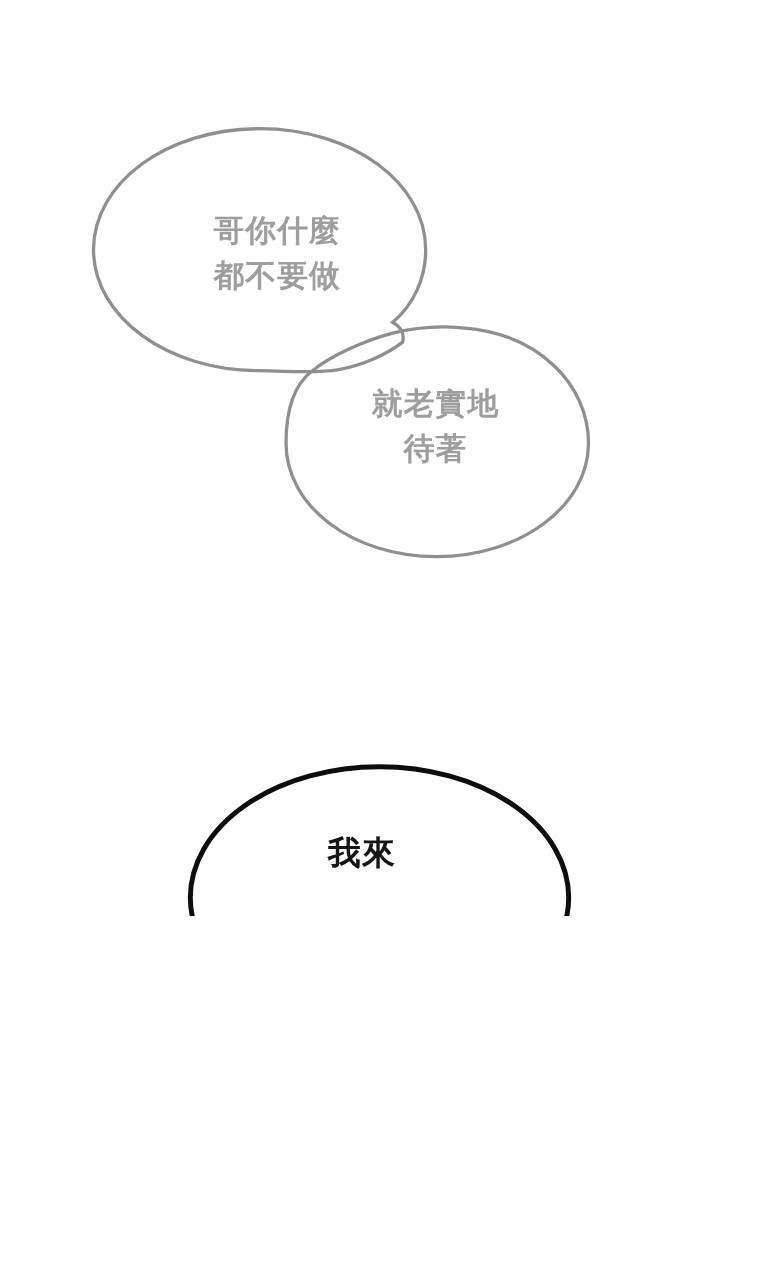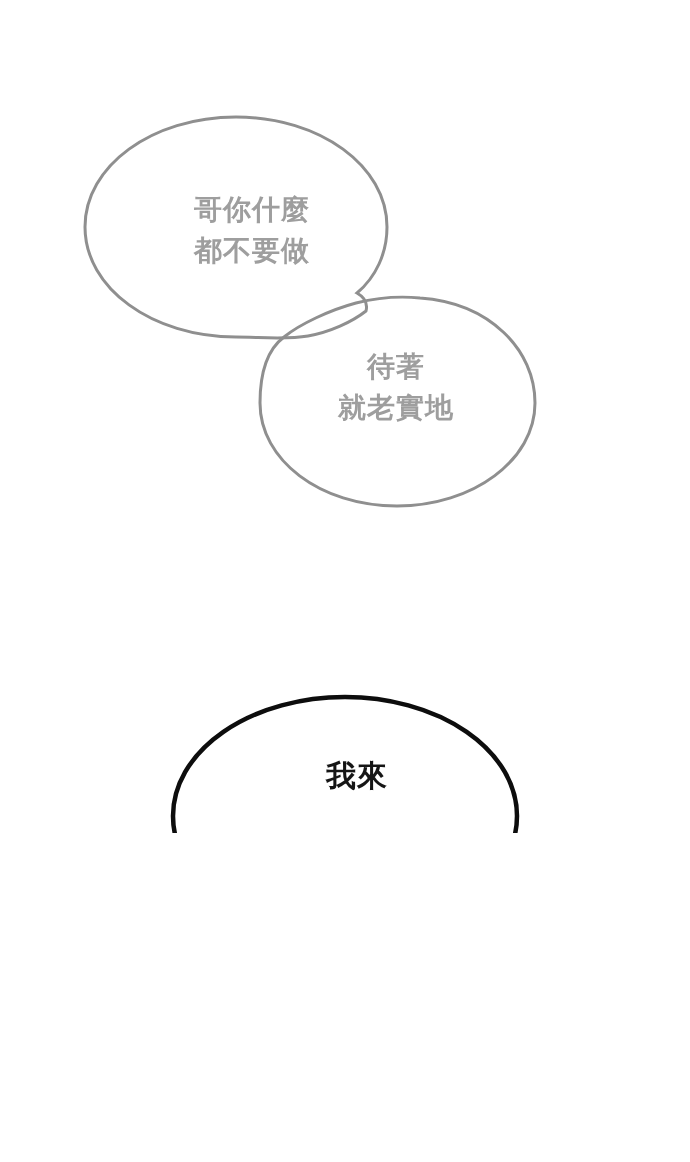--- a/index.html
+++ b/index.html
@@ -10,21 +10,21 @@
   .art{position:absolute;left:0;top:0;}
   .bubble-text{
     position:absolute;text-align:center;font-weight:700;letter-spacing:1px;
     pointer-events:none;
   }
   .bubble-text .line{display:block;}
   .bt-gray{color:#9e9e9e;font-size:28px;line-height:41px;}
   .bt-black{color:#151515;font-size:30px;line-height:40px;}
   .b1{left:132px;top:189px;width:240px;}
   .b2{left:276px;top:346px;width:240px;}
-  .b3{left:237px;top:756px;width:240px;}
+  .b3{left:209px;top:756px;width:240px;}
 </style>
 </head>
 <body>
 
 <div class="stage">
 
   <svg class="art" width="690" height="1162" viewBox="0 0 690 1162">
     <defs>
       <clipPath id="panelClip">
           <rect x="16" y="844" width="660" height="318"></rect>
@@ -190,21 +190,21 @@
       <ellipse cx="345" cy="816" rx="172" ry="119" fill="#ffffff" stroke="#0d0d0d" stroke-width="4.5"></ellipse>
     </g>
   </svg>
 
   <div class="bubble-text bt-gray b1">
     <span class="line">哥你什麼</span>
     <span class="line">都不要做</span>
   </div>
 
   <div class="bubble-text bt-gray b2">
+    <span class="line">就老實地</span>
     <span class="line">待著</span>
-    <span class="line">就老實地</span>
   </div>
 
   <div class="bubble-text bt-black b3">
     <span class="line">我來</span>
   </div>
 
 </div>
 
 </body></html>

